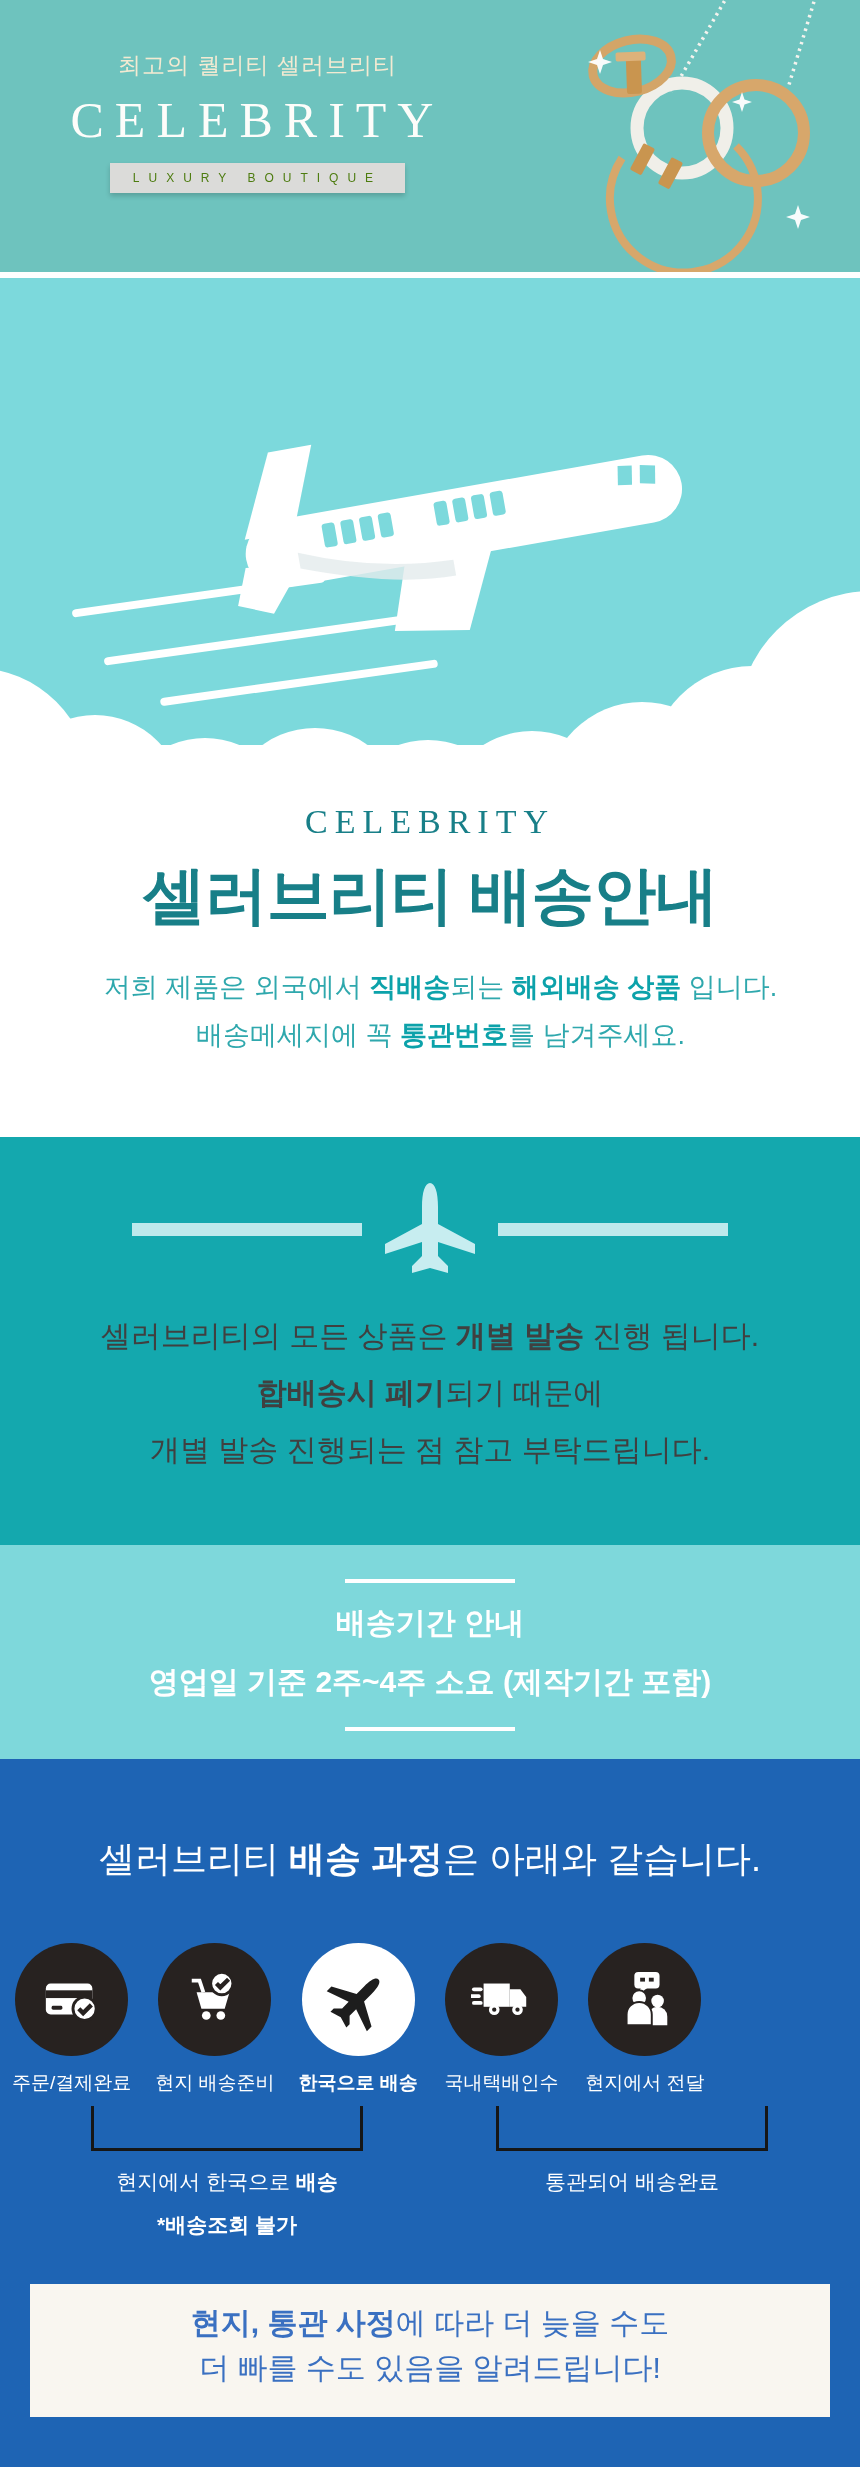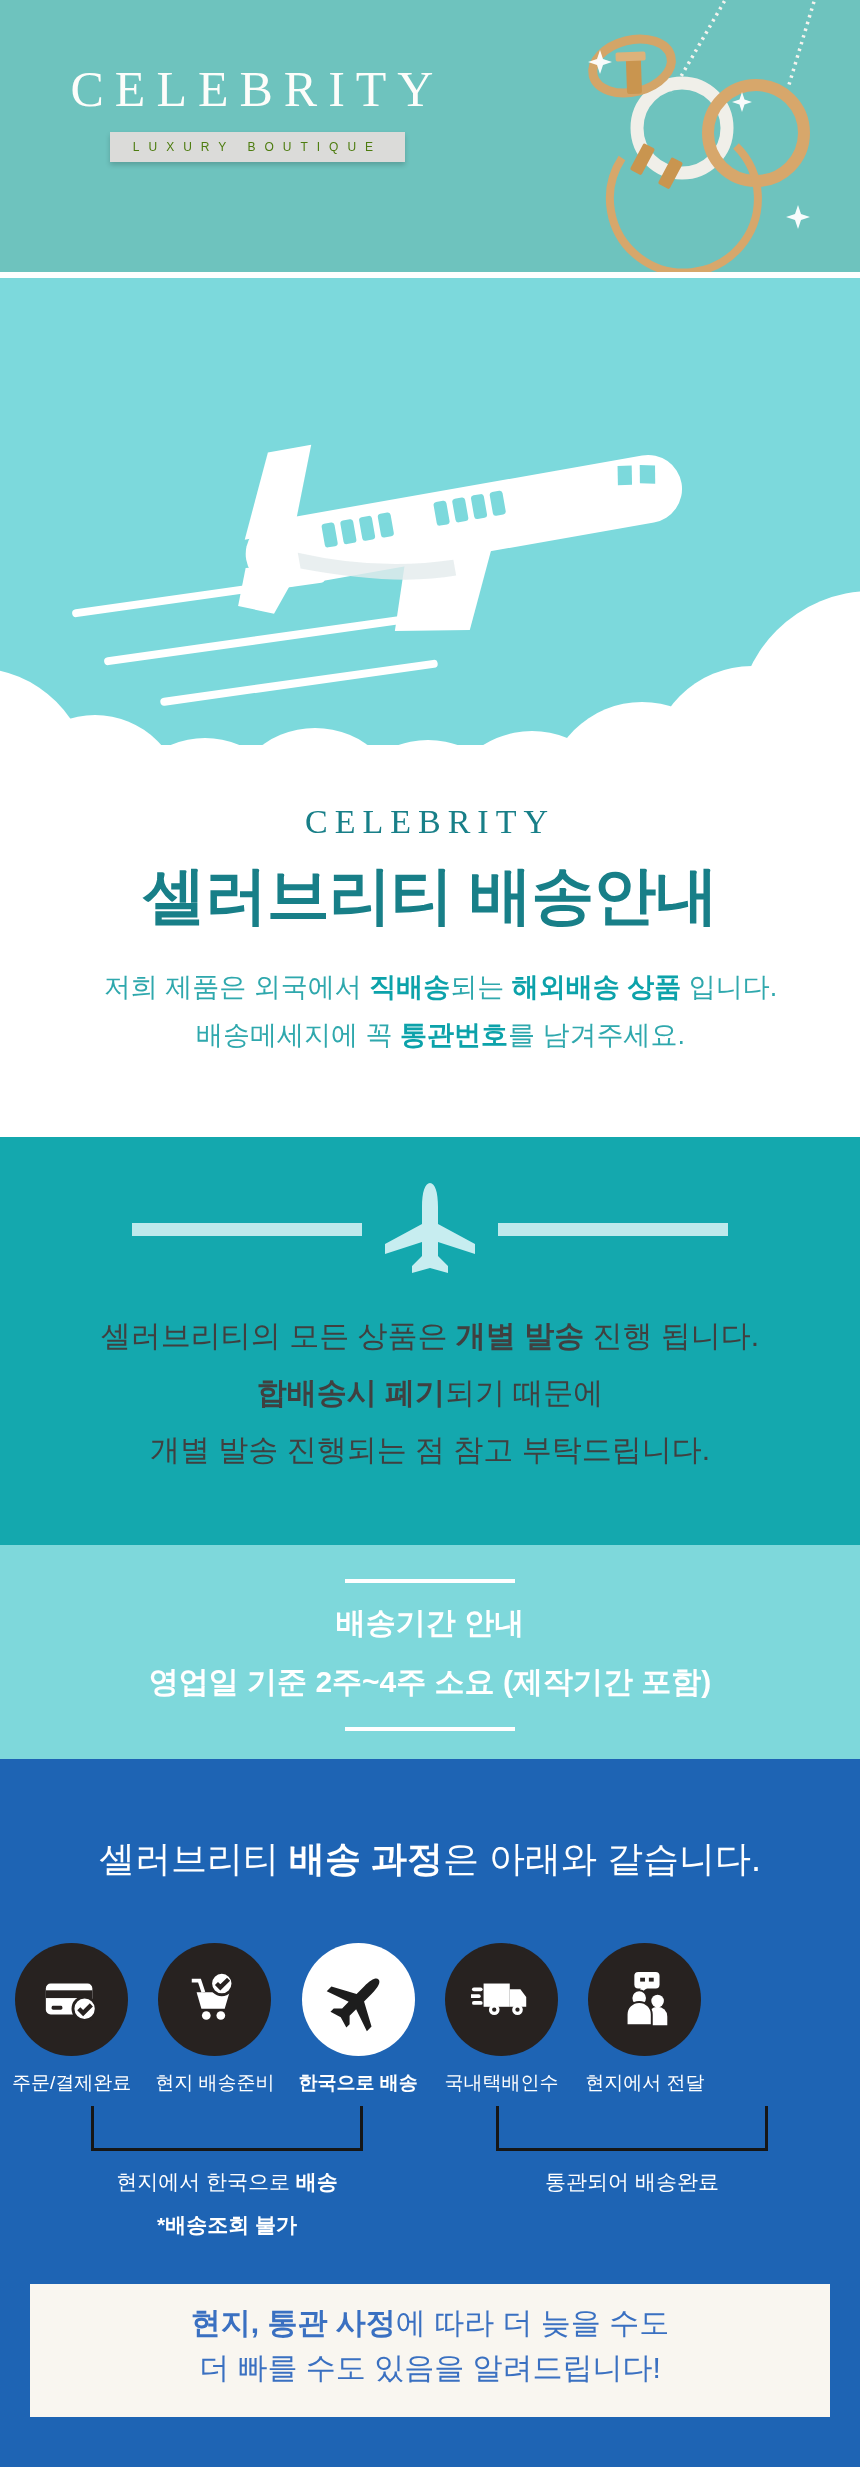--- a/index.html
+++ b/index.html
@@ -72,20 +72,21 @@
           box-sizing:border-box;padding-top:16px;text-align:center;}
   .notice p{margin:0;font-size:30px;line-height:45px;color:var(--notice-text);}
 </style>
 </head>
 <body>
 
 <div class="page">
 
   <header class="hdr">
     <div class="hdr-text">
+      <p class="tagline">최고의 퀄리티 셀러브리티</p>
       <h1 class="brand">CELEBRITY</h1>
       <div class="badge">LUXURY BOUTIQUE</div>
     </div>
     <svg class="jewelry" width="300" height="272" viewBox="0 0 300 272">
       <g>
         <line x1="168" y1="-5" x2="112" y2="92" stroke="#F4F3EE" stroke-width="3.5" stroke-dasharray="2.5 4.5"></line>
         <line x1="256" y1="-5" x2="228" y2="88" stroke="#F4F3EE" stroke-width="3.5" stroke-dasharray="2.5 4.5"></line>
         <circle cx="122" cy="128" r="45" fill="none" stroke="#F0EFE9" stroke-width="13"></circle>
         <circle cx="196" cy="133" r="48" fill="none" stroke="#D7A76B" stroke-width="12"></circle>
       </g>

